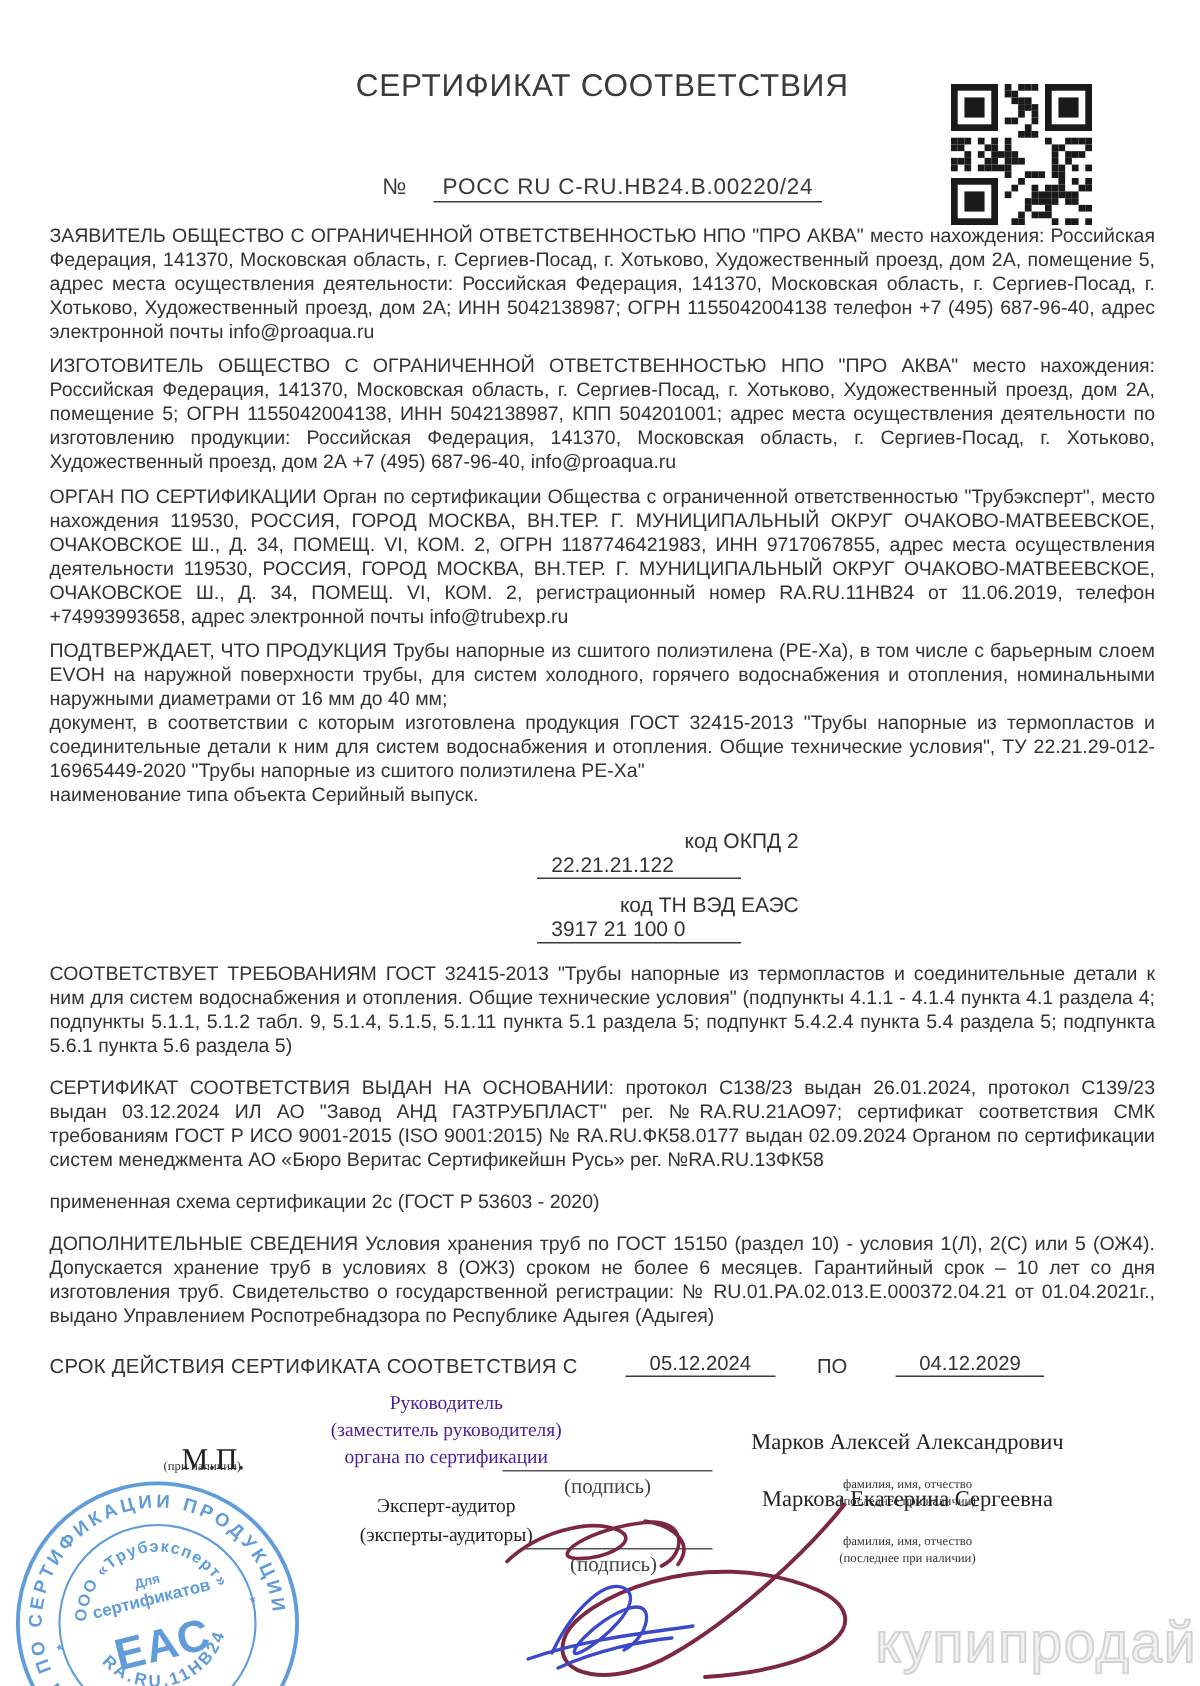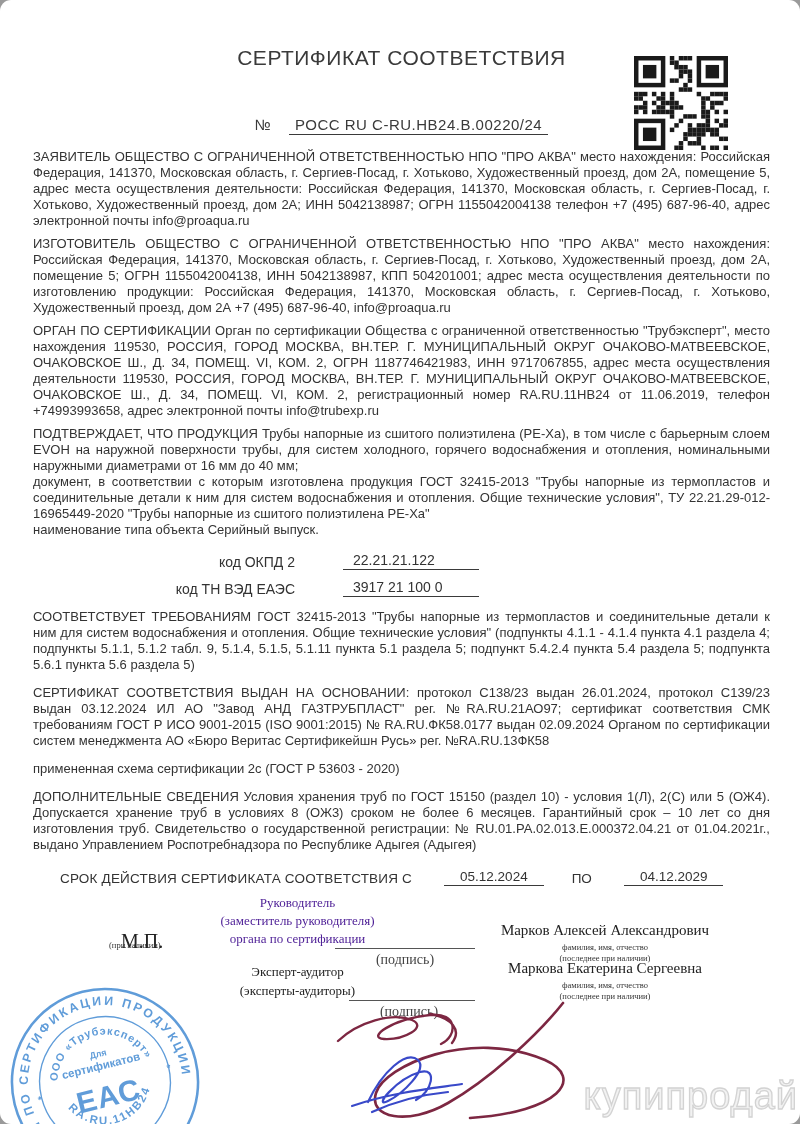--- a/index.html
+++ b/index.html
@@ -1,47 +1,47 @@
 <!DOCTYPE html>
 <html><head>
 <meta charset="utf-8">
 <style>
   html,body{margin:0;padding:0;background:#9a9a9a;}
   .page{
     position:relative;width:800px;height:1124px;margin:0 auto;background:#ffffff;
-    font-family:"Liberation Sans","DejaVu Sans",sans-serif;color:#333;overflow:hidden;border-radius:11px;
+    font-family:"Liberation Sans","DejaVu Sans",sans-serif;color:#333;overflow:hidden;
   }
   .content{padding:24px 30px 0 33px;}
   .title-wrap{text-align:center;margin-top:22px;}
   .doc-title{font-size:21px;letter-spacing:.5px;color:#3a3a3a;}
   .doc-subtitle{font-size:18px;margin-top:6px;color:#3a3a3a;}
   .qr{position:absolute;top:56px;right:72px;width:94px;height:94px;}
   .num-line{text-align:center;margin:46px 0 16px 0;font-size:15px;color:#3a3a3a;}
   .num-label{margin-right:14px;}
   .num-value{border-bottom:1.5px solid #3a3a3a;padding:0 6px 1px 6px;letter-spacing:.5px;}
   p.par{font-size:13px;line-height:16px;text-align:justify;margin:0 0 7px 0;}
   p.tight{margin:0;}
   .codes{margin:14px 0 12px 0;}
-  .code-row{display:flex;align-items:flex-end;margin-bottom:9px;font-size:14px;}
+  .code-row{display:flex;align-items:center;margin-bottom:9px;font-size:14px;flex-direction:column;}
   .code-label{width:262px;text-align:right;}
   .code-value{margin-left:48px;border-bottom:1.2px solid #3a3a3a;padding:0 16px 1px 10px;min-width:110px;}
   .validity{display:flex;align-items:flex-end;font-size:13.5px;margin-top:16px;}
-  .validity .lbl{letter-spacing:.2px;margin-left:27px;}
+  .validity .lbl{letter-spacing:.2px;}
   .date-underline{border-bottom:1.2px solid #3a3a3a;padding:0 16px 1px 16px;margin-left:32px;}
   .validity .po{margin-left:28px;}
   .sig-area{position:relative;height:170px;font-family:"Liberation Serif","DejaVu Serif",serif;}
   .mp{position:absolute;left:88px;top:44px;font-size:20px;color:#222;z-index:5;}
   .mp-note{position:absolute;left:76px;top:54px;font-size:8.5px;color:#333;z-index:5;}
   .roles{position:absolute;left:172px;top:8px;width:185px;text-align:center;font-size:13px;line-height:18px;color:#4c1d95;}
   .roles2{position:absolute;left:172px;top:76px;width:185px;text-align:center;font-size:13px;line-height:19px;color:#222;}
   .sigline{position:absolute;border-top:1.4px solid #555;z-index:2;}
   .sigcap{position:absolute;font-size:14px;color:#444;text-align:center;z-index:2;}
   .name-block{position:absolute;width:240px;text-align:center;color:#222;}
   .name{font-size:15px;}
-  .name-cap{font-size:8.5px;line-height:11px;margin-top:3px;color:#333;}
+  .name-cap{font-size:8.5px;line-height:11px;margin-top:13px;color:#333;}
   .stamp{position:absolute;left:6px;top:983px;width:198px;height:198px;transform:rotate(-14deg);opacity:.88;z-index:1;}
   .sig-overlay{position:absolute;left:0;top:0;width:800px;height:1124px;pointer-events:none;z-index:4;}
   .watermark{
     position:absolute;right:2px;bottom:6px;font-size:38px;letter-spacing:1px;
     color:#f2f2f2;-webkit-text-stroke:1.3px #d3d3d3;z-index:6;
     font-family:"Liberation Sans",sans-serif;
   }
 </style>
 </head>
 <body>

